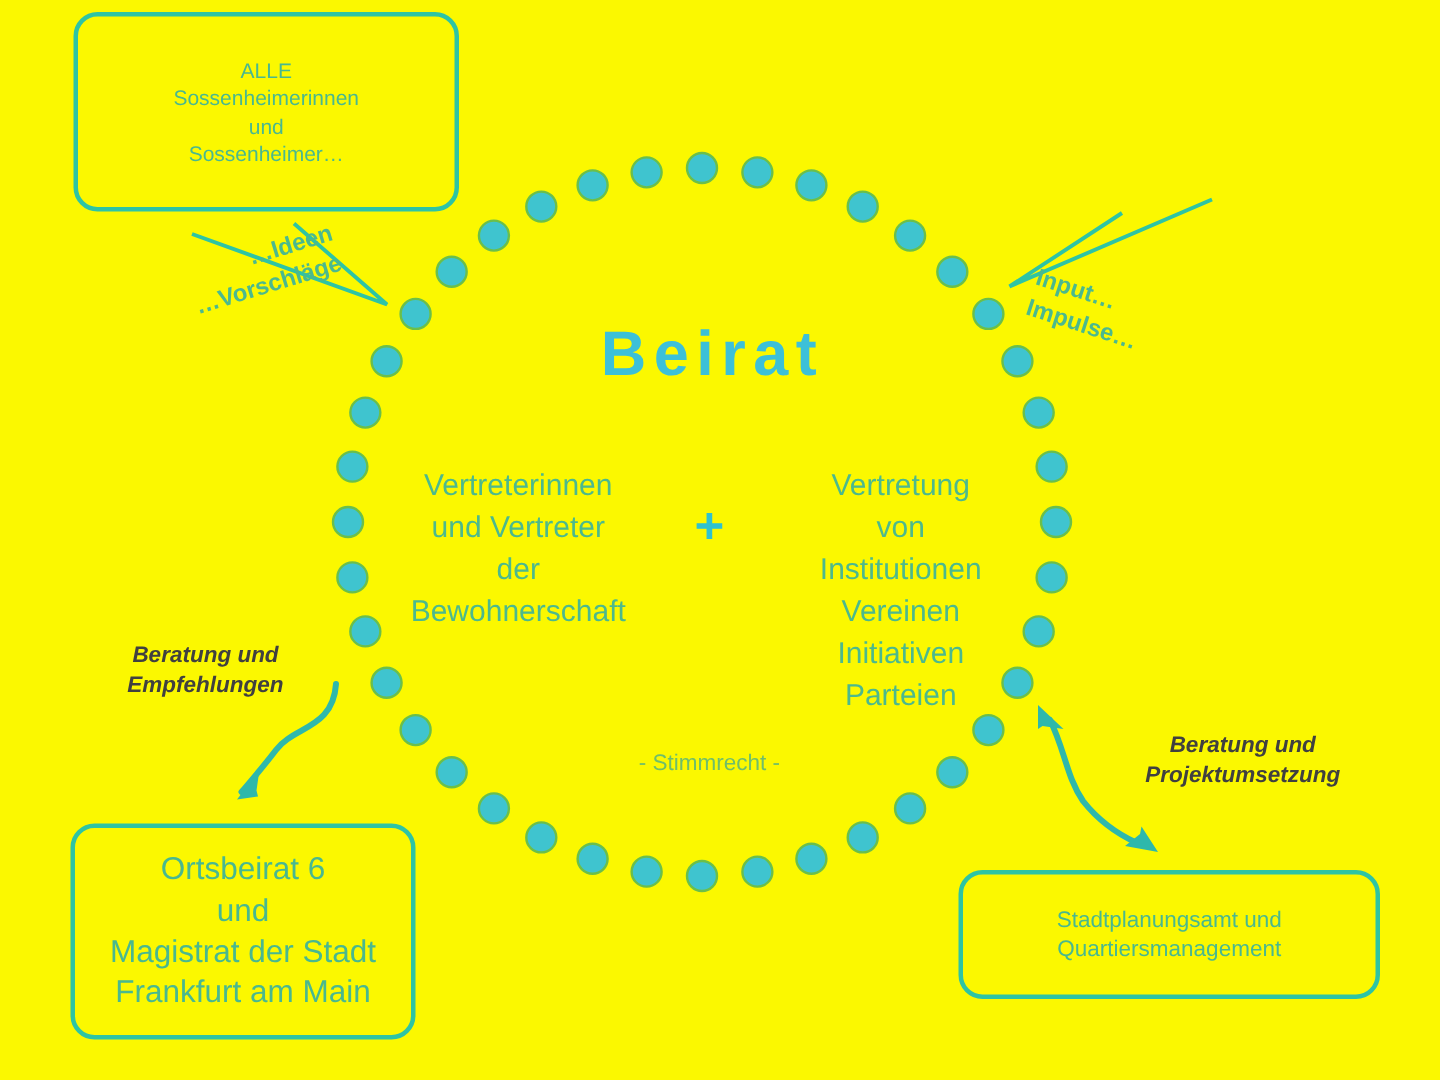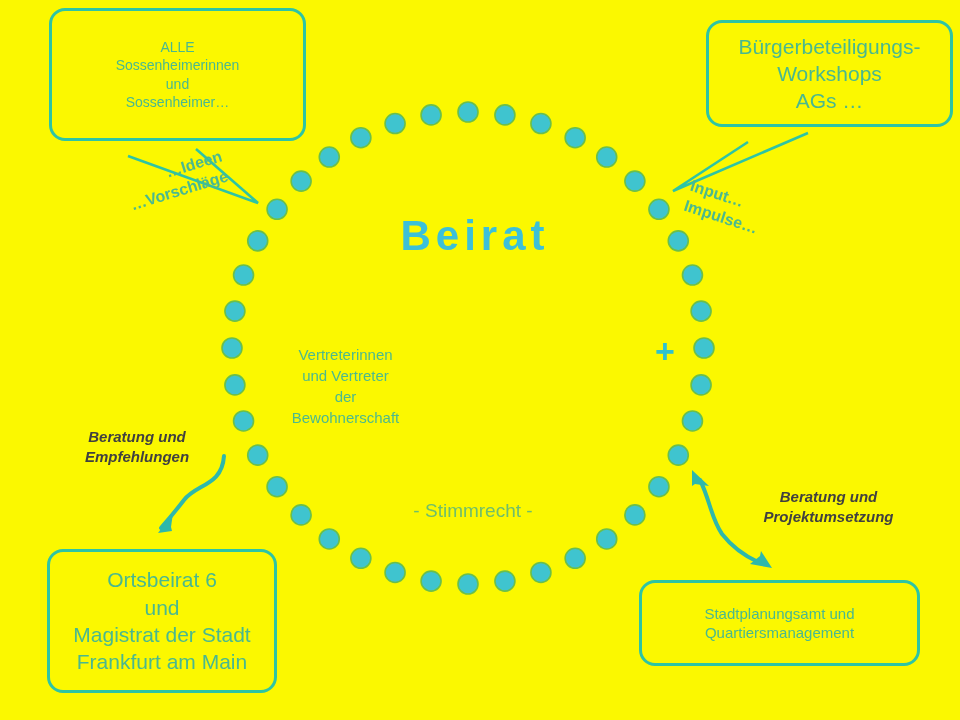--- a/index.html
+++ b/index.html
@@ -101,40 +101,39 @@
     position: absolute;
     left: 258px; top: 310px; width: 430px;
     display: flex;
     justify-content: space-between;
     align-items: flex-start;
   }
   .center-col {
     width: 175px;
     text-align: center;
     color: #4cb98d;
-    font-size: 15px;
+    font-size: 20px;
     line-height: 1.40;
     white-space: pre-line;
-    margin-top: 34px;
   }
   #center-plus {
     width: 46px;
     text-align: center;
     color: #2fc2cf;
     font-size: 34px;
     font-weight: bold;
     line-height: 1.0;
     padding-top: 24px;
   }
   #center-footnote {
     position: absolute;
     left: 358px; top: 500px; width: 230px;
     text-align: center;
     color: #6fbe6a;
-    font-size: 19px;
+    font-size: 15px;
   }
   svg.overlay {
     position: absolute;
     left: 0; top: 0;
     width: 960px; height: 720px;
     pointer-events: none;
   }
 </style>
 </head>
 <body>
@@ -198,25 +197,20 @@
     <path d="M 772 568 L 750 564 L 760 556 L 761 551 Z" fill="#2eb8ab"></path>
   </svg>
 
   <div class="bubble" id="bubble-citizens">
     <span class="btxt">ALLE
 Sossenheimerinnen
 und
 Sossenheimer…</span>
   </div>
 
-  <div class="bubble" id="bubble-workshops">
-    <span class="btxt">Bürgerbeteiligungs-
-Workshops
-AGs …</span>
-  </div>
 
   <div class="bubble" id="bubble-ortsbeirat">
     <span class="btxt">Ortsbeirat 6
 und
 Magistrat der Stadt
 Frankfurt am Main</span>
   </div>
 
   <div class="bubble" id="bubble-stadtplanung">
     <span class="btxt">Stadtplanungsamt und
@@ -236,17 +230,23 @@
 Projektumsetzung</div>
 
   <div id="center-title">Beirat</div>
 
   <div id="center-cols">
     <div class="center-col">Vertreterinnen
 und Vertreter
 der
 Bewohnerschaft</div>
     <div id="center-plus">+</div>
+    <div class="center-col">Vertretung
+von
+Institutionen
+Vereinen
+Initiativen
+Parteien</div>
   </div>
 
   <div id="center-footnote">- Stimmrecht -</div>
 
 </div>
 
 </body></html>

